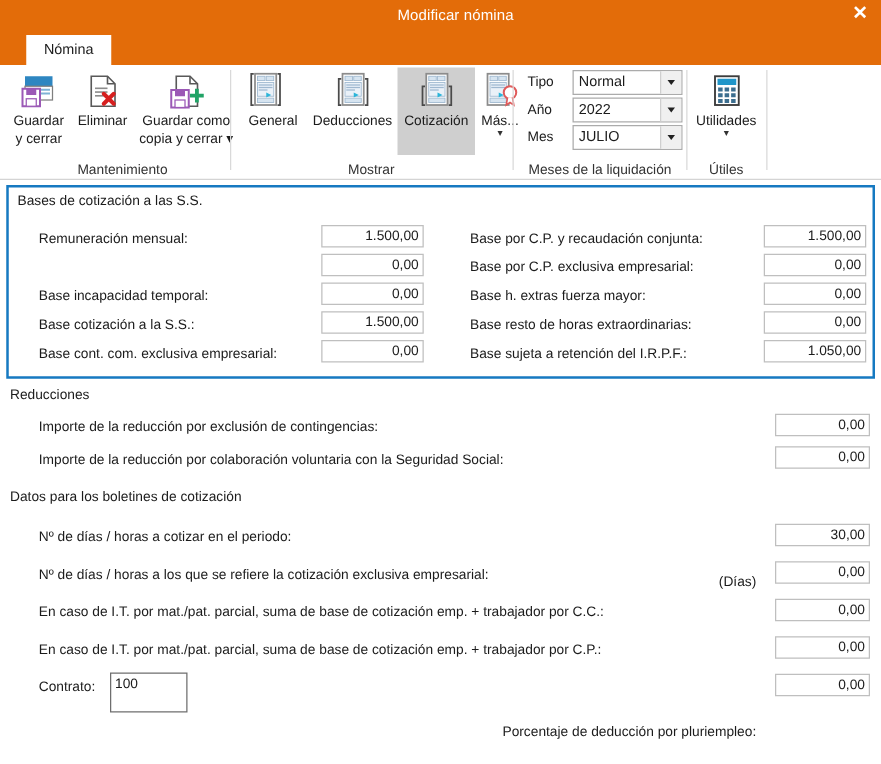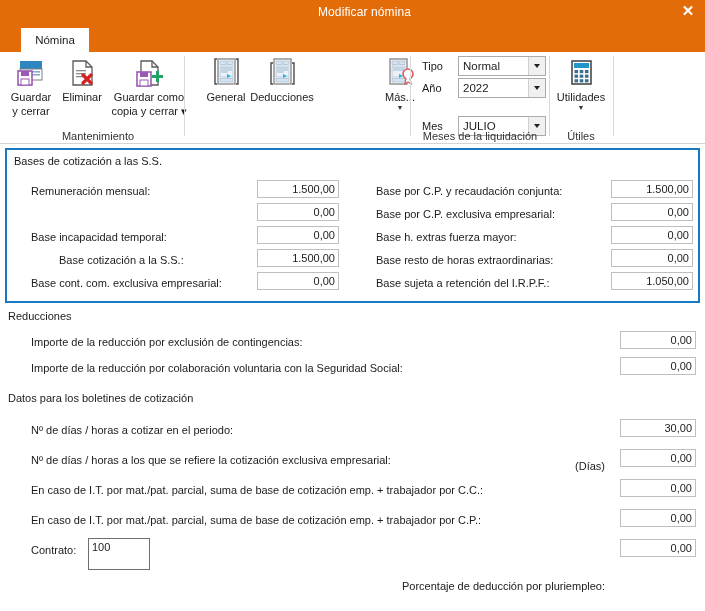--- a/index.html
+++ b/index.html
@@ -273,21 +273,21 @@
       </div>
 
     </div>
     <div class="rgroup-label">Mantenimiento</div>
   </div>
   <div class="rgroup-sep" style="left:184px;"></div>
 
   <div class="rgroup" style="left:186px; width:222px;">
     <div class="rgroup-body">
 
-      <div class="rbtn" style="left:14px; width:52px;">
+      <div class="rbtn" style="left:0; width:52px;text-align:right;">
         <div class="rbtn-icon">
           <svg width="30" height="32" viewBox="0 0 30 32">
             <rect x="7" y="2" width="17" height="25" fill="#ffffff" stroke="#8C8C8C" stroke-width="1.4"></rect>
             <rect x="9" y="4" width="6" height="3.5" fill="#D6E4F0" stroke="#9FB8D0" stroke-width=".7"></rect>
             <rect x="16" y="4" width="6" height="3.5" fill="#D6E4F0" stroke="#9FB8D0" stroke-width=".7"></rect>
             <rect x="9" y="9" width="13" height="11" fill="#EAF1F8" stroke="#9FB8D0" stroke-width=".7"></rect>
             <rect x="10" y="10.5" width="11" height="1" fill="#9FB8D0"></rect>
             <rect x="10" y="12.5" width="11" height="1" fill="#9FB8D0"></rect>
             <rect x="10" y="14.5" width="7" height="1" fill="#9FB8D0"></rect>
             <path d="M16 17 l4 2 -4 2 z" fill="#2BB5D9"></path>
@@ -311,20 +311,38 @@
             <rect x="10" y="14.5" width="7" height="1" fill="#9FB8D0"></rect>
             <path d="M16 17 l4 2 -4 2 z" fill="#2BB5D9"></path>
             <rect x="9" y="21.5" width="13" height="3.5" fill="#D6E4F0" stroke="#9FB8D0" stroke-width=".7"></rect>
             <path d="M6 6 h-2 v21 h2" fill="none" stroke="#4A4A4A" stroke-width="1.4"></path>
             <path d="M25 6 h2 v21 h-2" fill="none" stroke="#4A4A4A" stroke-width="1.4"></path>
           </svg>
         </div>
         <div class="rbtn-label">Deducciones</div>
       </div>
 
+      <div class="rbtn active" style="left:132px; width:62px; height:70px;">
+        <div class="rbtn-icon">
+          <svg width="30" height="32" viewBox="0 0 30 32">
+            <rect x="7" y="2" width="17" height="25" fill="#ffffff" stroke="#8C8C8C" stroke-width="1.4"></rect>
+            <rect x="9" y="4" width="6" height="3.5" fill="#D6E4F0" stroke="#9FB8D0" stroke-width=".7"></rect>
+            <rect x="16" y="4" width="6" height="3.5" fill="#D6E4F0" stroke="#9FB8D0" stroke-width=".7"></rect>
+            <rect x="9" y="9" width="13" height="11" fill="#EAF1F8" stroke="#9FB8D0" stroke-width=".7"></rect>
+            <rect x="10" y="10.5" width="11" height="1" fill="#9FB8D0"></rect>
+            <rect x="10" y="12.5" width="11" height="1" fill="#9FB8D0"></rect>
+            <rect x="10" y="14.5" width="7" height="1" fill="#9FB8D0"></rect>
+            <path d="M16 17 l4 2 -4 2 z" fill="#2BB5D9"></path>
+            <rect x="9" y="21.5" width="13" height="3.5" fill="#D6E4F0" stroke="#9FB8D0" stroke-width=".7"></rect>
+            <path d="M6 12 h-2 v15 h2" fill="none" stroke="#4A4A4A" stroke-width="1.4"></path>
+            <path d="M25 12 h2 v15 h-2" fill="none" stroke="#4A4A4A" stroke-width="1.4"></path>
+          </svg>
+        </div>
+        <div class="rbtn-label">Cotización</div>
+      </div>
 
       <div class="rbtn" style="left:194px; width:40px;">
         <div class="rbtn-icon">
           <svg width="30" height="32" viewBox="0 0 30 32">
             <rect x="5" y="2" width="17" height="25" fill="#ffffff" stroke="#8C8C8C" stroke-width="1.4"></rect>
             <rect x="7" y="4" width="6" height="3.5" fill="#D6E4F0" stroke="#9FB8D0" stroke-width=".7"></rect>
             <rect x="14" y="4" width="6" height="3.5" fill="#D6E4F0" stroke="#9FB8D0" stroke-width=".7"></rect>
             <rect x="7" y="9" width="13" height="11" fill="#EAF1F8" stroke="#9FB8D0" stroke-width=".7"></rect>
             <rect x="8" y="10.5" width="11" height="1" fill="#9FB8D0"></rect>
             <rect x="8" y="12.5" width="11" height="1" fill="#9FB8D0"></rect>
@@ -332,20 +350,21 @@
             <rect x="7" y="21.5" width="13" height="3.5" fill="#D6E4F0" stroke="#9FB8D0" stroke-width=".7"></rect>
             <circle cx="23" cy="17" r="5" fill="#ffffff" stroke="#E05A5A" stroke-width="1.6"></circle>
             <path d="M21 21 l-1 6 3-2 3 2 -1-6" fill="#ffffff" stroke="#E05A5A" stroke-width="1.3"></path>
           </svg>
         </div>
         <div class="rbtn-label">Más...</div>
         <div class="caret">▼</div>
       </div>
 
     </div>
+    <div class="rgroup-label">Mostrar</div>
   </div>
   <div class="rgroup-sep" style="left:410px;"></div>
 
   <div class="rgroup" style="left:412px; width:136px;">
     <div class="rgroup-body">
 
       <div class="dd-row" style="left:10px; top:4px; width:128px;">
         <div class="dd-lab">Tipo</div>
         <div class="dd-box" style="left:36px;">
           <div class="dd-val">Normal</div>
@@ -358,21 +377,21 @@
       <div class="dd-row" style="left:10px; top:26px; width:128px;">
         <div class="dd-lab">Año</div>
         <div class="dd-box" style="left:36px;">
           <div class="dd-val">2022</div>
           <div class="dd-arrow">
               <i></i>
             </div>
         </div>
       </div>
 
-      <div class="dd-row" style="left:10px; top:48px; width:128px;margin-top:16px;">
+      <div class="dd-row" style="left:10px; top:48px; width:128px;">
         <div class="dd-lab">Mes</div>
         <div class="dd-box" style="left:36px;">
           <div class="dd-val">JULIO</div>
           <div class="dd-arrow">
               <i></i>
             </div>
         </div>
       </div>
 
     </div>
@@ -409,21 +428,21 @@
 </div>
 
 <div class="form">
 
   <div class="groupbox" style="left:5px; top:4px; width:695px; height:155px;"></div>
 
   <div class="sect-title" style="left:14px; top:11px;">Bases de cotización a las S.S.</div>
 
   <div class="fld-lab" style="left:31px; top:41px;">Remuneración mensual:</div>
   <div class="fld-lab" style="left:31px; top:87px;">Base incapacidad temporal:</div>
-  <div class="fld-lab" style="left:31px; top:110px;margin-left:28px;">Base cotización a la S.S.:</div>
+  <div class="fld-lab" style="left:31px; top:110px;">Base cotización a la S.S.:</div>
   <div class="fld-lab" style="left:31px; top:133px;">Base cont. com. exclusiva empresarial:</div>
 
   <div class="inp" style="left:257px; top:36px; width:82px;">1.500,00</div>
   <div class="inp" style="left:257px; top:59px; width:82px;">0,00</div>
   <div class="inp" style="left:257px; top:82px; width:82px;">0,00</div>
   <div class="inp" style="left:257px; top:105px; width:82px;">1.500,00</div>
   <div class="inp" style="left:257px; top:128px; width:82px;">0,00</div>
 
   <div class="fld-lab" style="left:376px; top:41px;">Base por C.P. y recaudación conjunta:</div>
   <div class="fld-lab" style="left:376px; top:64px;">Base por C.P. exclusiva empresarial:</div>

